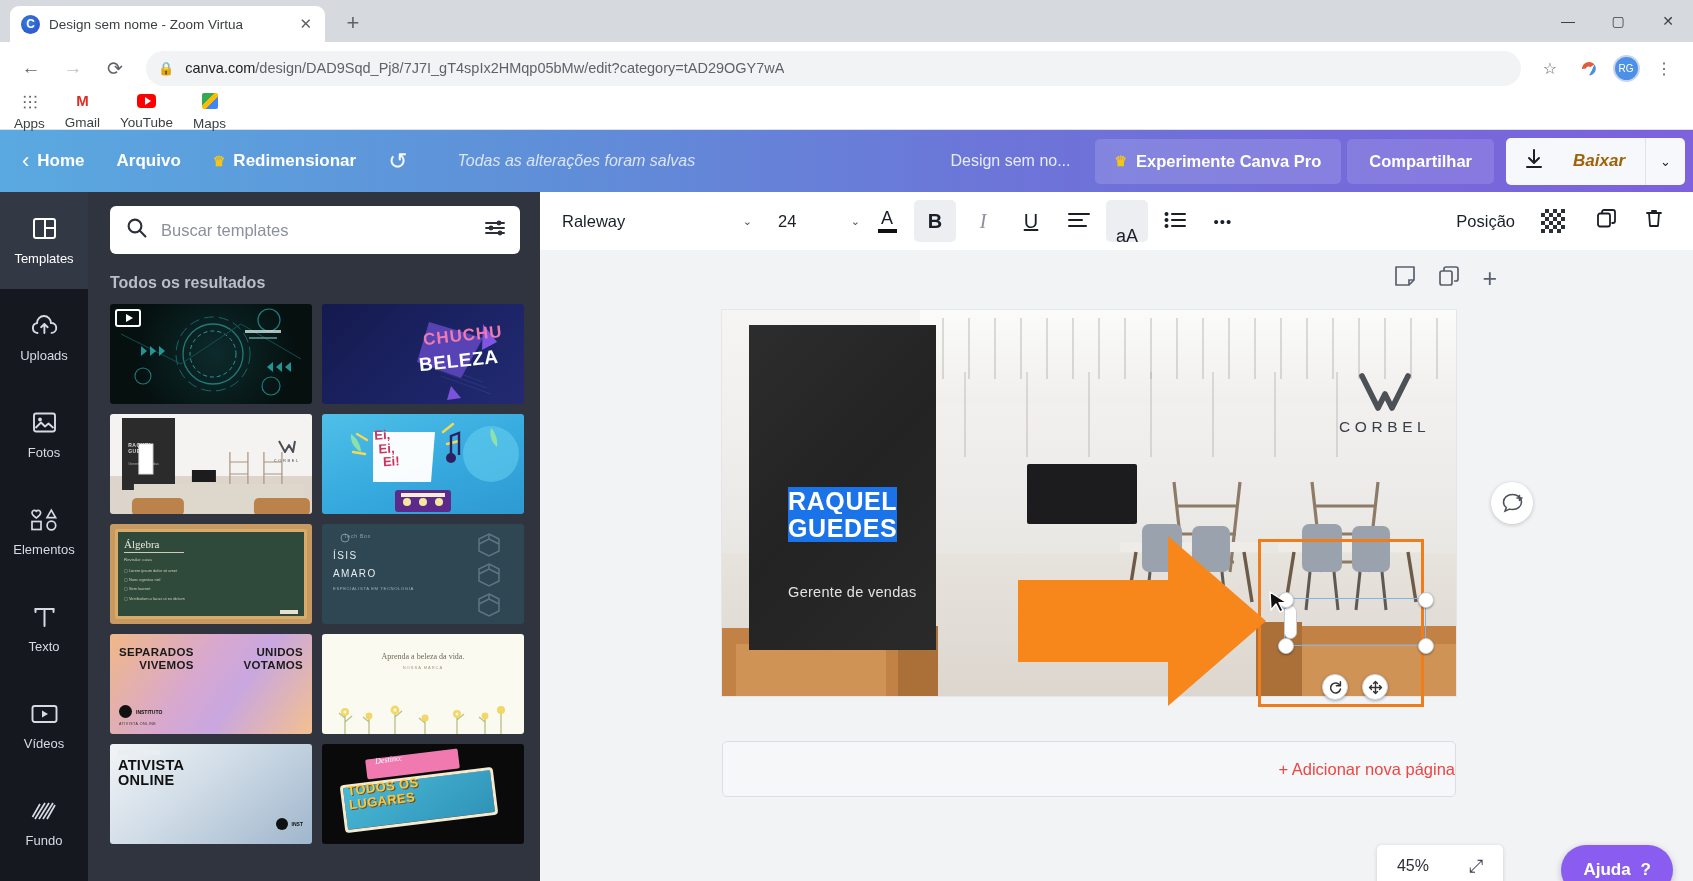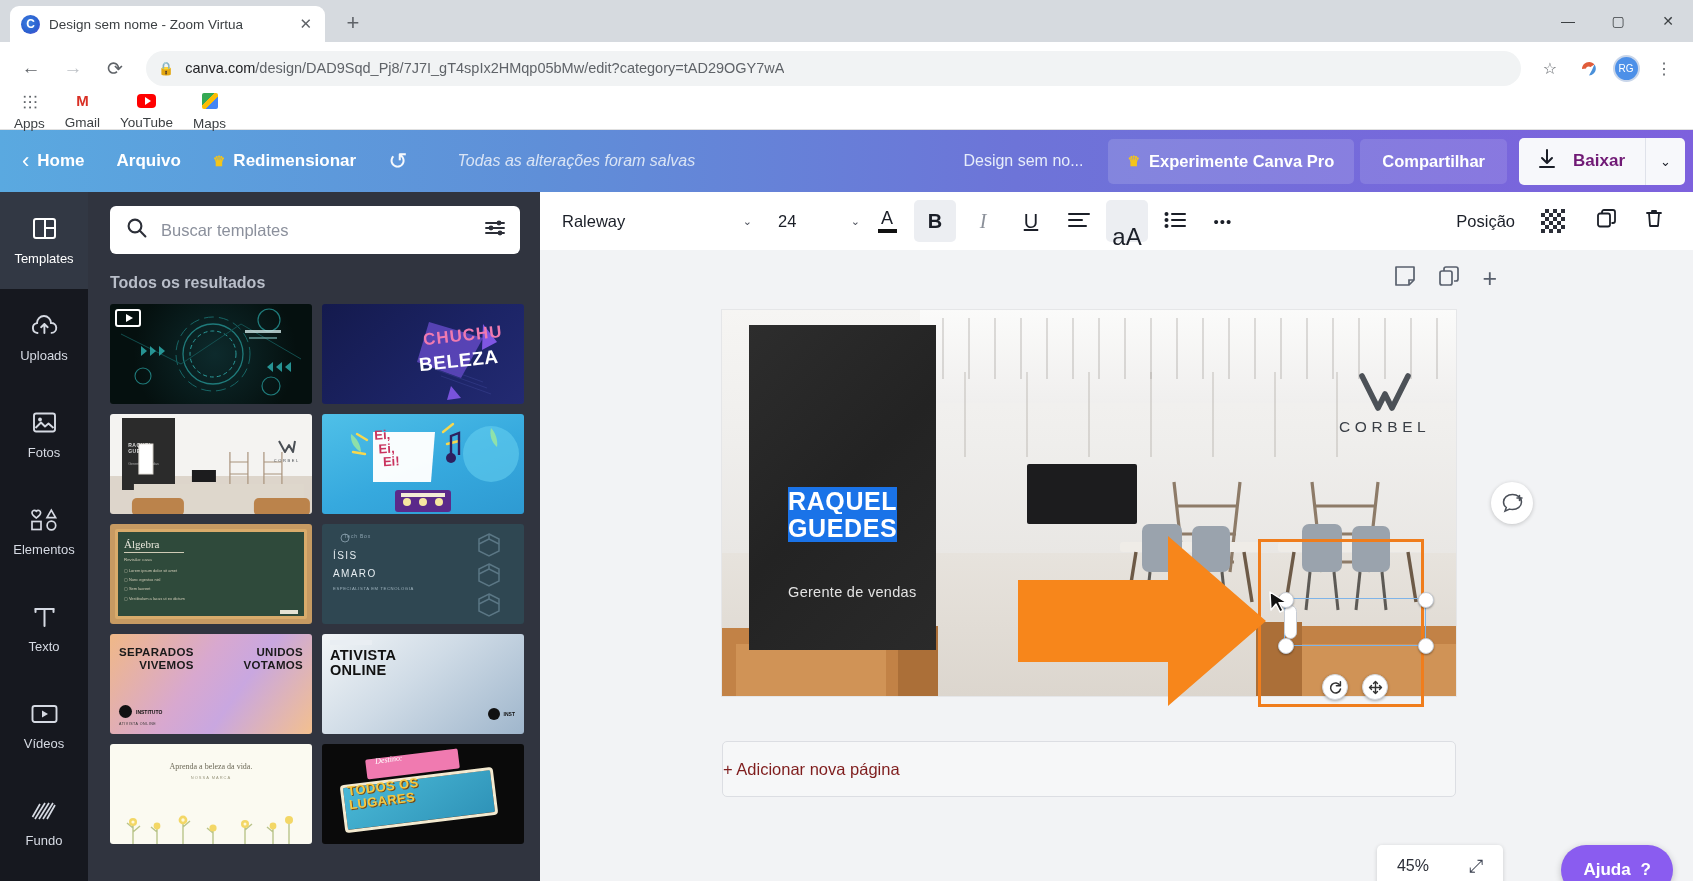--- a/index.html
+++ b/index.html
@@ -119,23 +119,23 @@
     background: rgba(255,255,255,.14); border-radius: 5px;
     height: 45px; display: flex; align-items: center; gap: 9px;
     padding: 0 20px; font-size: 16.5px; font-weight: bold;
   }
   .btn-share {
     background: rgba(255,255,255,.12); border-radius: 5px;
     height: 45px; display: flex; align-items: center;
     padding: 0 22px; font-size: 16.5px; font-weight: bold; margin-left: 6px;
   }
   .btn-download {
-    background: #f7f8fb; color: #701a75; border-radius: 5px 0 0 5px;
-    height: 47px; display: flex; align-items: center; gap: 16px;
-    padding: 0 20px 0 18px; font-size: 17px; font-weight: bold; margin-left: 12px;
+    background: #f7f8fb; color: #a16207; border-radius: 5px 0 0 5px;
+    height: 47px; display: flex; align-items: center; gap: 29px;
+    padding: 0 20px 0 18px; font-size: 17px; font-weight: bold; margin-left: 12px; font-style: italic;
   }
   .btn-dl-caret {
     background: #f7f8fb; color: #1b1f28; height: 47px; width: 40px;
     border-radius: 0 5px 5px 0; display: flex; align-items: center;
     justify-content: center; font-size: 13px; border-left: 1px solid #dfe2ea;
     margin-right: 8px;
   }
 
   
   .body-row { display: flex; height: 757px; }
@@ -320,22 +320,22 @@
   
   .comment-btn {
     position: absolute; right: 160px; top: 232px; width: 42px; height: 42px;
     border-radius: 50%; background: #fff; box-shadow: 0 1px 4px rgba(0,0,0,.2);
     display: flex; align-items: center; justify-content: center; z-index: 10;
   }
 
   .addpage {
     position: absolute; left: 182px; top: 491px; width: 734px; height: 56px;
     border: 1px solid #dcdee3; border-radius: 5px; background: #f6f7f8;
-    display: flex; align-items: center; justify-content: flex-start;
-    color: #7f1d1d; font-size: 16.5px;
+    display: flex; align-items: center; justify-content: flex-end;
+    color: #ef4444; font-size: 16.5px;
   }
 
   .zoom-ctl {
     position: absolute; right: 190px; bottom: 62px;
     width: 126px; height: 42px; background: #fff; border-radius: 5px;
     box-shadow: 0 1px 4px rgba(0,0,0,.16);
     display: flex; align-items: center; justify-content: space-around;
     color: #2c2f38; font-size: 16px; z-index: 9;
   }
   .help-btn {
@@ -674,29 +674,20 @@
         <div class="thumb" style="background:linear-gradient(125deg,#f0b887 0%,#d8a8cf 42%,#c9a7e0 62%,#f3c08f 100%);">
           <div style="position:absolute;left:9px;top:12px;color:#1a1a1a;font-size:11.5px;font-weight:bold;line-height:1.1;letter-spacing:.3px;text-align:right;">SEPARADOS<br>VIVEMOS</div>
           <div style="position:absolute;right:9px;top:12px;text-align:right;color:#1a1a1a;font-size:11.5px;font-weight:bold;line-height:1.1;letter-spacing:.3px;">UNIDOS<br>VOTAMOS</div>
           <div style="position:absolute;left:9px;bottom:16px;display:flex;align-items:center;gap:4px;">
             <span style="width:13px;height:13px;border-radius:50%;background:#111;"></span>
             <span style="color:#111;font-size:5px;font-weight:bold;">INSTITUTO</span>
           </div>
           <div style="position:absolute;left:9px;bottom:8px;color:#333;font-size:3.6px;letter-spacing:.5px;">ATIVISTA ONLINE</div>
         </div>
 
-        <div class="thumb" style="background:linear-gradient(140deg,#f2f5f7 0%,#cfdbe6 45%,#9fb6cc 100%);">
-          <div style="position:absolute;left:8px;top:14px;color:#111;font-size:14.5px;font-weight:bold;line-height:1.05;letter-spacing:.3px;">ATIVISTA<br>ONLINE</div>
-          <div style="position:absolute;left:8px;top:6px;width:42px;height:5px;background:#e9eef3;"></div>
-          <div style="position:absolute;right:9px;bottom:14px;display:flex;align-items:center;gap:4px;">
-            <span style="width:12px;height:12px;border-radius:50%;background:#111;"></span>
-            <span style="color:#111;font-size:5px;font-weight:bold;">INST</span>
-          </div>
-        </div>
-
         <div class="thumb" style="background:#fbfaf1;">
           <div style="position:absolute;left:0;right:0;top:18px;text-align:center;color:#6d6a58;font-size:8px;font-family:'Liberation Serif',serif;">Aprenda a beleza da vida.</div>
           <div style="position:absolute;left:0;right:0;top:31px;text-align:center;color:#9a977f;font-size:4px;letter-spacing:1px;">NOSSA MARCA</div>
           <svg width="100%" height="42" viewBox="0 0 180 42" style="position:absolute;left:0;bottom:0;">
             <g stroke="#b9c48a" stroke-width="1.4" fill="none">
               <path d="M12 42V22M12 26l-6-5M12 30l7-6M36 42V26M36 30l-6-5M62 42V20M62 25l7-6M92 42V28M92 31l-6-5M124 42V24M124 28l7-6M152 42V26M152 30l-6-5M168 42V20"></path>
             </g>
             <g fill="#f3d766">
               <circle cx="12" cy="20" r="4"></circle>
                 <circle cx="36" cy="24" r="3.4"></circle>
@@ -707,20 +698,29 @@
               <circle cx="168" cy="18" r="4"></circle>
             </g>
             <g fill="#fff9d9">
               <circle cx="12" cy="20" r="1.6"></circle>
                 <circle cx="62" cy="18" r="1.7"></circle>
                 <circle cx="124" cy="22" r="1.5"></circle>
             </g>
           </svg>
         </div>
 
+        <div class="thumb" style="background:linear-gradient(140deg,#f2f5f7 0%,#cfdbe6 45%,#9fb6cc 100%);">
+          <div style="position:absolute;left:8px;top:14px;color:#111;font-size:14.5px;font-weight:bold;line-height:1.05;letter-spacing:.3px;">ATIVISTA<br>ONLINE</div>
+          <div style="position:absolute;left:8px;top:6px;width:42px;height:5px;background:#e9eef3;"></div>
+          <div style="position:absolute;right:9px;bottom:14px;display:flex;align-items:center;gap:4px;">
+            <span style="width:12px;height:12px;border-radius:50%;background:#111;"></span>
+            <span style="color:#111;font-size:5px;font-weight:bold;">INST</span>
+          </div>
+        </div>
+
         <div class="thumb" style="background:#0a0a0a;">
           <div style="position:absolute;left:22%;top:10%;width:46%;height:20%;background:#f07ab0;transform:rotate(-7deg);border-radius:2px;"></div>
           <div style="position:absolute;left:26%;top:11%;color:#fff;font-size:8px;font-family:'Liberation Serif',serif;font-style:italic;transform:rotate(-7deg);">Destino:</div>
           <div style="position:absolute;left:10%;top:32%;width:76%;height:48%;background:linear-gradient(150deg,#49b8d6 0%,#2f93b8 100%);transform:rotate(-7deg);border:3px solid #f3ead0;border-radius:4px;"></div>
           <div style="position:absolute;left:13%;top:36%;color:#f5c842;font-size:13px;font-weight:bold;line-height:1.05;letter-spacing:.4px;transform:rotate(-7deg);text-shadow:1px 1px 0 #7a4a12;">TODOS OS<br>LUGARES</div>
         </div>
       </div>
 
     </div>
 
@@ -753,21 +753,21 @@
             <svg width="22" height="16" viewBox="0 0 22 16">
                 <g stroke="#1b1f28" stroke-width="2" stroke-linecap="round">
                   <line x1="1" y1="2" x2="21" y2="2"></line>
                   <line x1="1" y1="8" x2="14" y2="8"></line>
                   <line x1="1" y1="14" x2="18" y2="14"></line>
                 </g>
               </svg>
           </span>
         </div>
         <div class="fmt-btn active">
-          <span style="font-size:24px;margin-top:31px;">aA</span>
+          <span style="font-size:18px;margin-top:31px;">aA</span>
         </div>
         <div class="fmt-btn">
           <span>
             <svg width="22" height="17" viewBox="0 0 22 17">
                 <g fill="#1b1f28">
                   <circle cx="2.5" cy="3" r="2"></circle>
                   <circle cx="2.5" cy="9" r="2"></circle>
                   <circle cx="2.5" cy="15" r="2"></circle>
                 </g>
                 <g stroke="#1b1f28" stroke-width="2" stroke-linecap="round">

